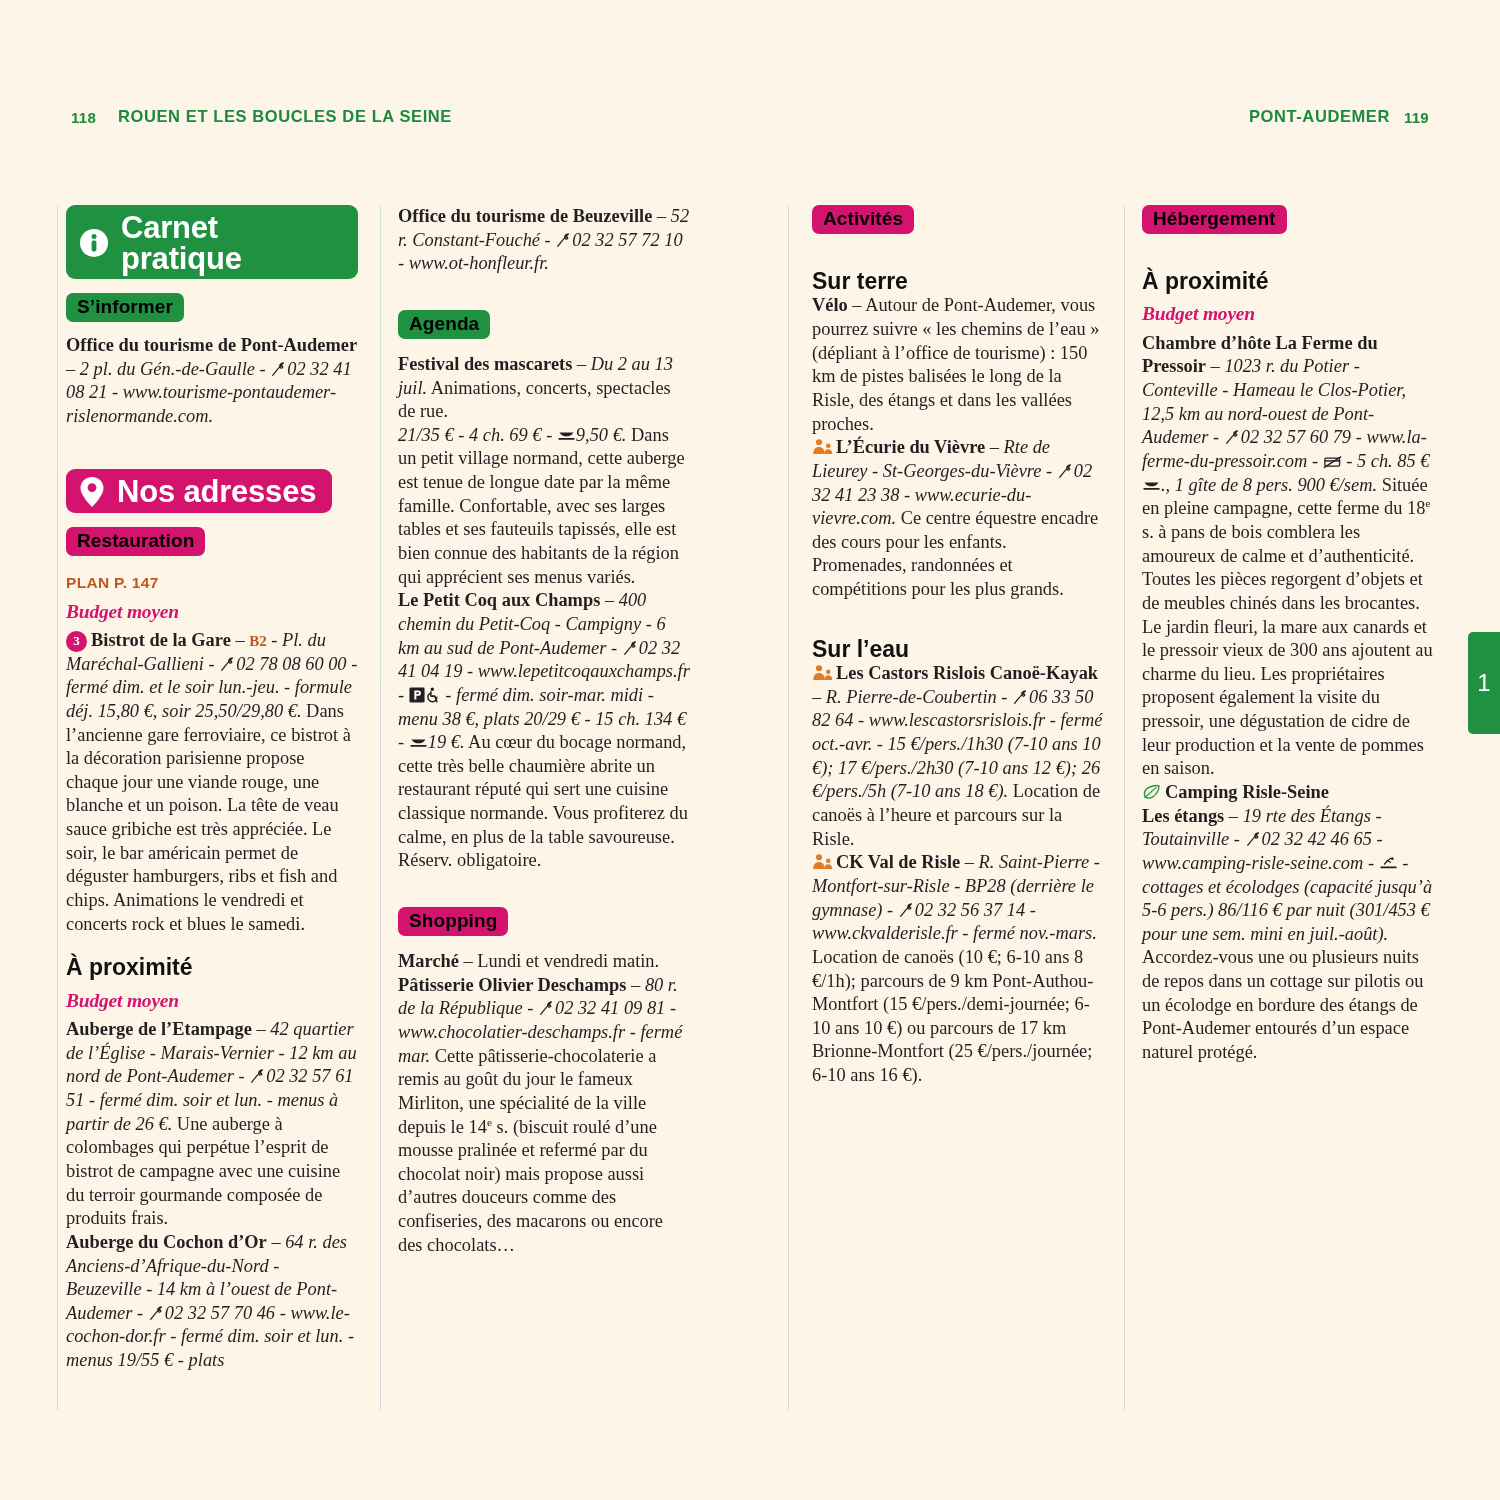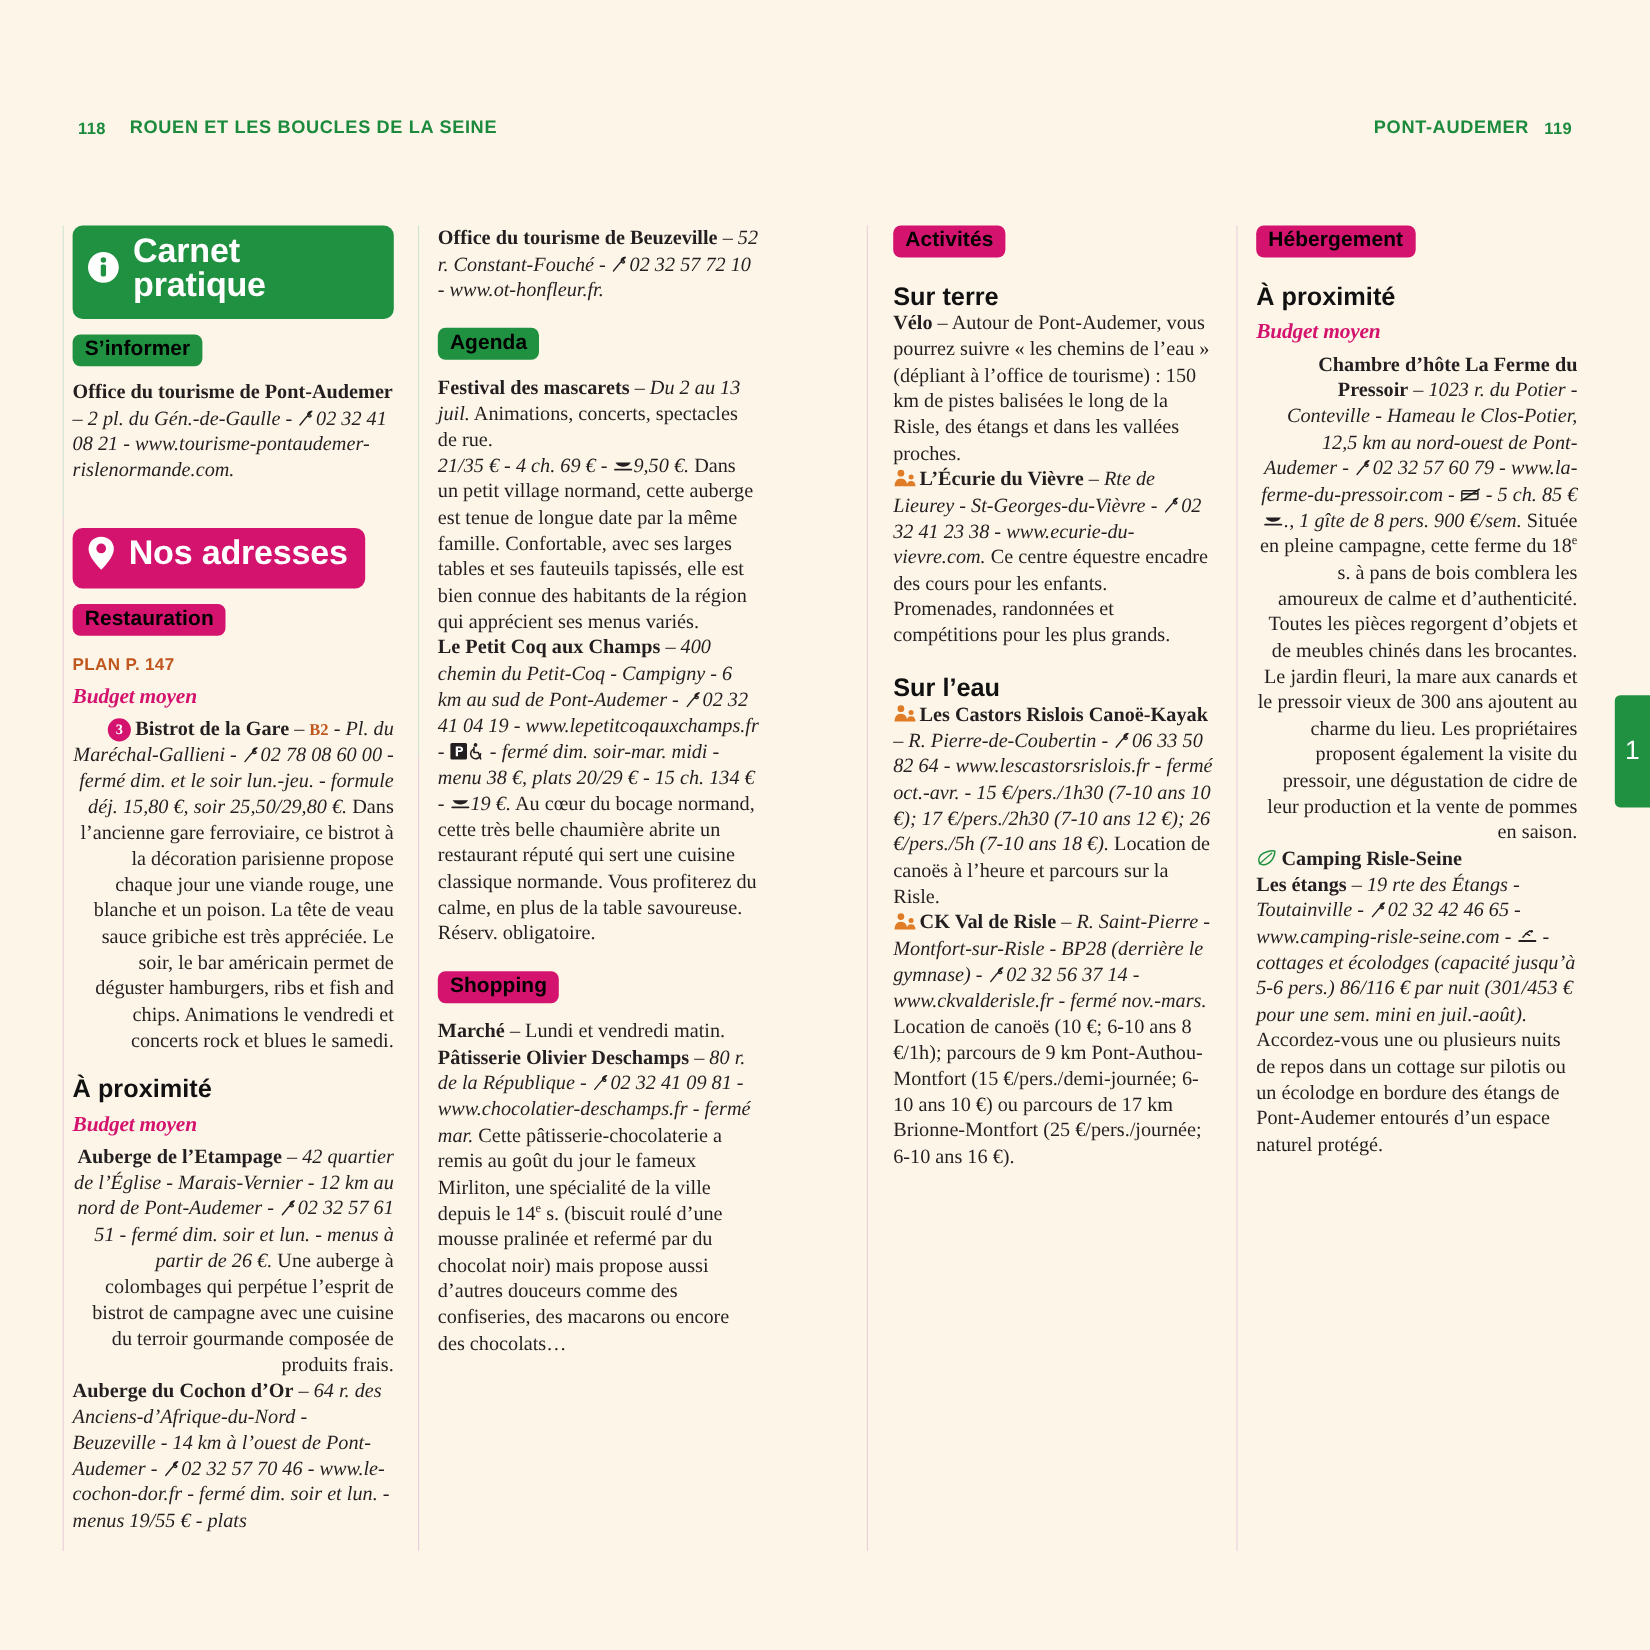--- a/index.html
+++ b/index.html
@@ -30,21 +30,21 @@
   .col-4{left:1142px;}
   .col-rule{position:absolute;top:205px;width:1px;}
   .rule-a{left:380px;top:205px;height:1205px;background:linear-gradient(to bottom,#cfe3d2 0 40%,#e9cfdc 40% 100%);}
   .rule-b{left:788px;top:205px;height:1205px;background:#e9cfdc;}
   .rule-c{left:1124px;top:205px;height:1205px;background:#e9cfdc;}
   .rule-left{left:57px;top:205px;height:1205px;background:linear-gradient(to bottom,#cfe3d2 0 22%,#e9cfdc 22% 100%);}
 
   
   .banner{
     display:flex;align-items:center;gap:12px;
-    border-radius:9px;padding:7px 16px 16px 13px;
+    border-radius:9px;padding:7px 16px 5px 13px;
     color:#fff;font-size:31px;font-weight:700;
     letter-spacing:-0.2px;line-height:1;
     width:max-content;max-width:292px;
     box-sizing:border-box;
   }
   .banner.green{background:#1f9141;}
   .banner.pink{background:#d4136e;}
   .banner .bico{flex:0 0 auto;display:flex;align-items:center;justify-content:center;}
 
   
@@ -62,23 +62,23 @@
   .nm{font-weight:700;}
   .it{font-style:italic;}
   .sub{font-size:23px;font-weight:700;color:#111;line-height:1.15;}
   .budget{font-family:"Liberation Serif", serif;font-style:italic;font-weight:700;
           color:#d4136e;font-size:19.5px;line-height:1.2;letter-spacing:-0.2px;}
   .plan{color:#c0571f;font-weight:700;font-size:15.5px;letter-spacing:.3px;}
   .mapref{color:#c0571f;font-weight:700;font-size:15px;font-style:normal;}
   sup{font-size:0.62em;vertical-align:super;line-height:0;}
 
   
-  .mt6{margin-top:6px;text-align:right;} .mt8{margin-top:8px;}
+  .mt6{margin-top:6px;} .mt8{margin-top:8px;}
   .mt12{margin-top:12px;} .mt14{margin-top:14px;}
-  .mt18{margin-top:18px;} .mt22{margin-top:22px;} .mt40{margin-top:40px;}
+  .mt18{margin-top:18px;} .mt22{margin-top:34px;} .mt40{margin-top:40px;}
 
   
   .numbadge{
     display:inline-flex;align-items:center;justify-content:center;
     width:21px;height:21px;border-radius:50%;background:#d4136e;color:#fff;
     font-size:13px;font-weight:700;vertical-align:1px;margin-right:4px;
   }
   .ico{display:inline-block;vertical-align:-2px;}
   .ico-phone{width:17px;height:15px;vertical-align:-2px;}
   .ico-people{width:21px;height:17px;vertical-align:-2px;margin-right:3px;}

